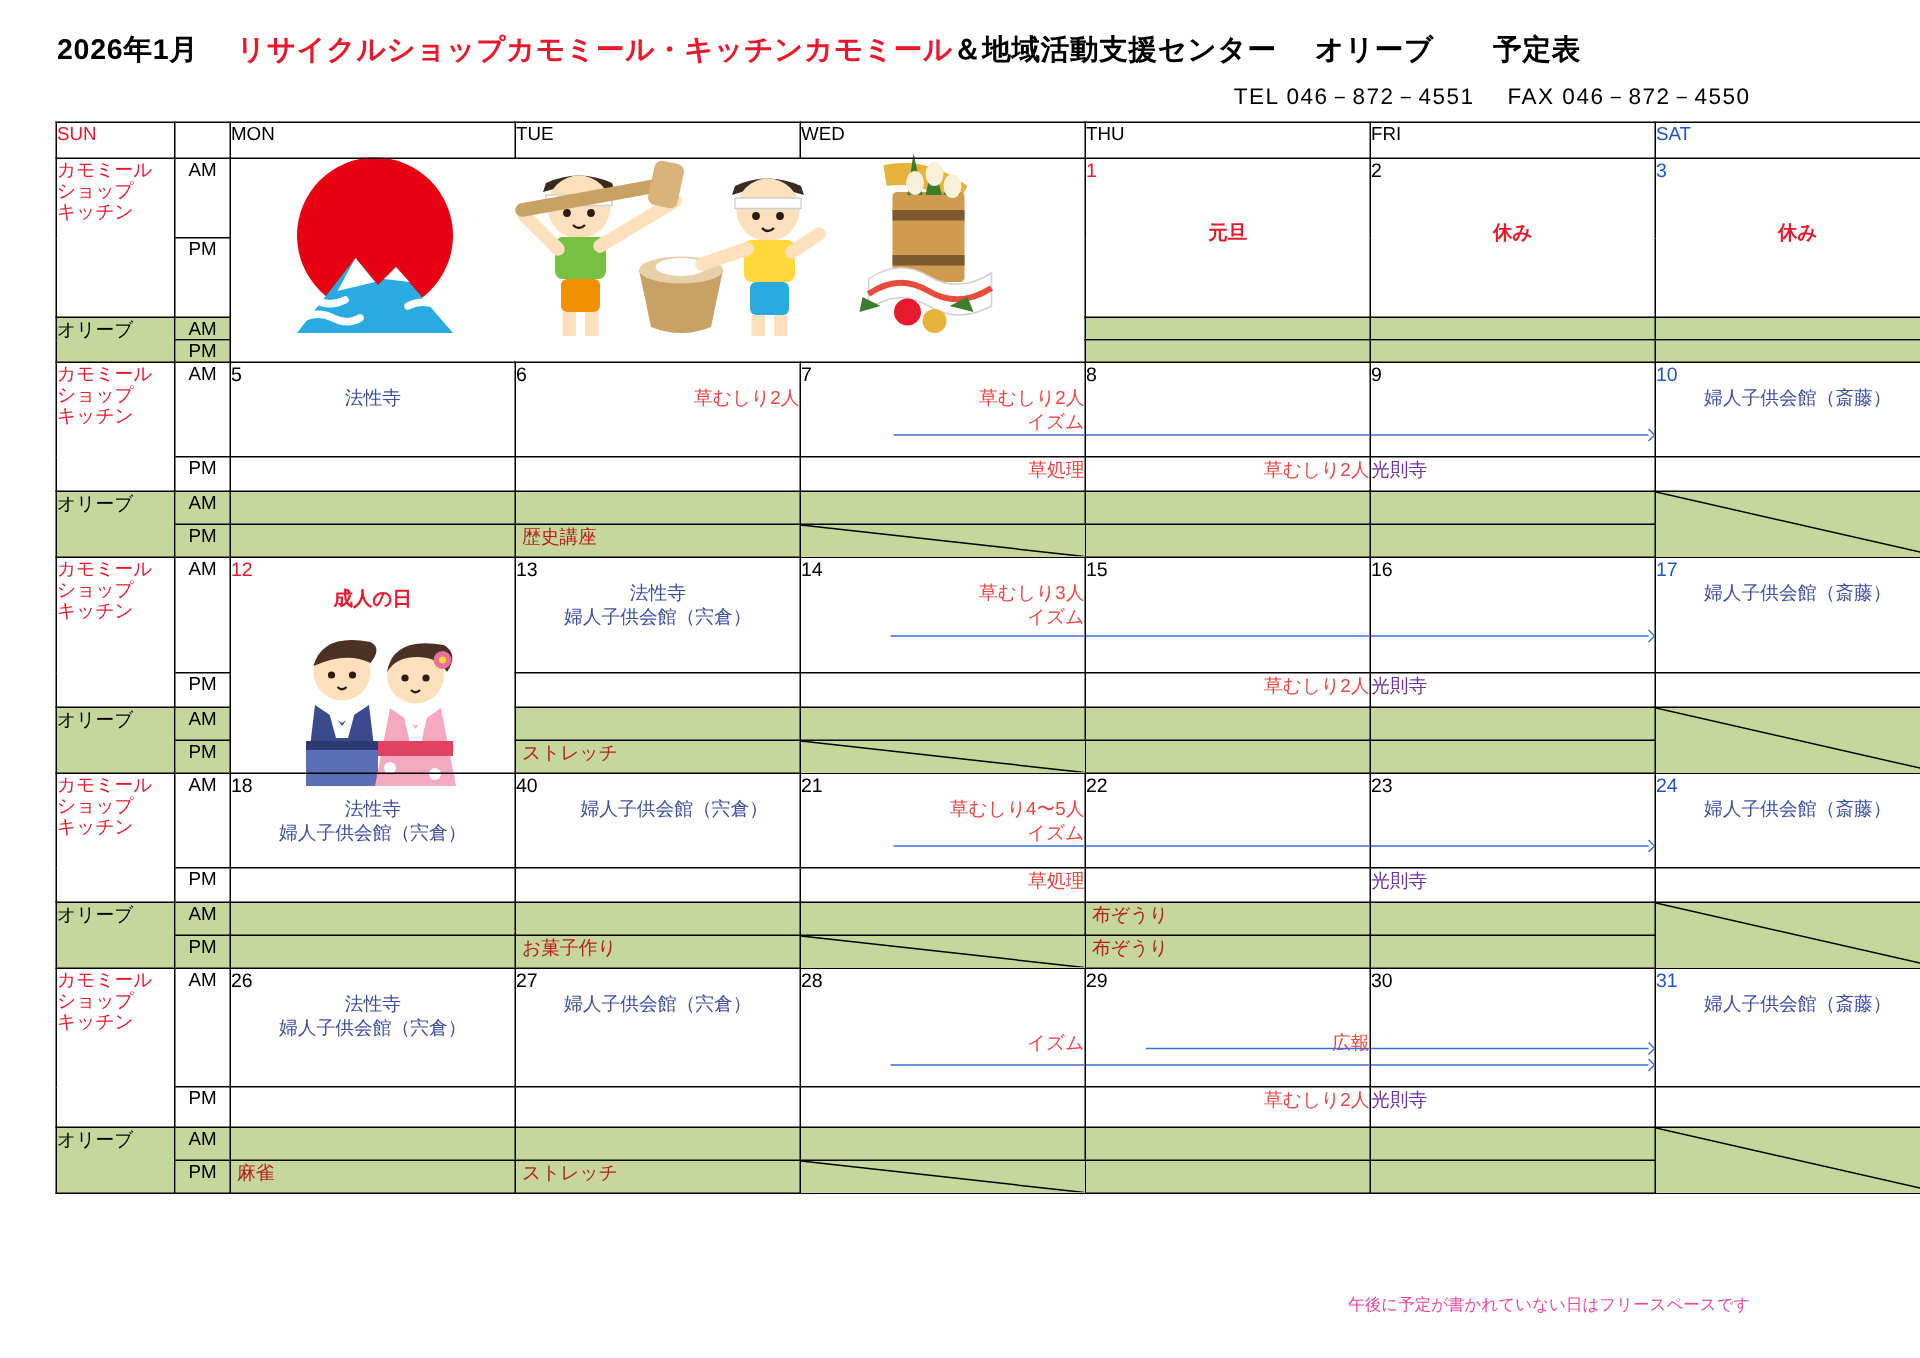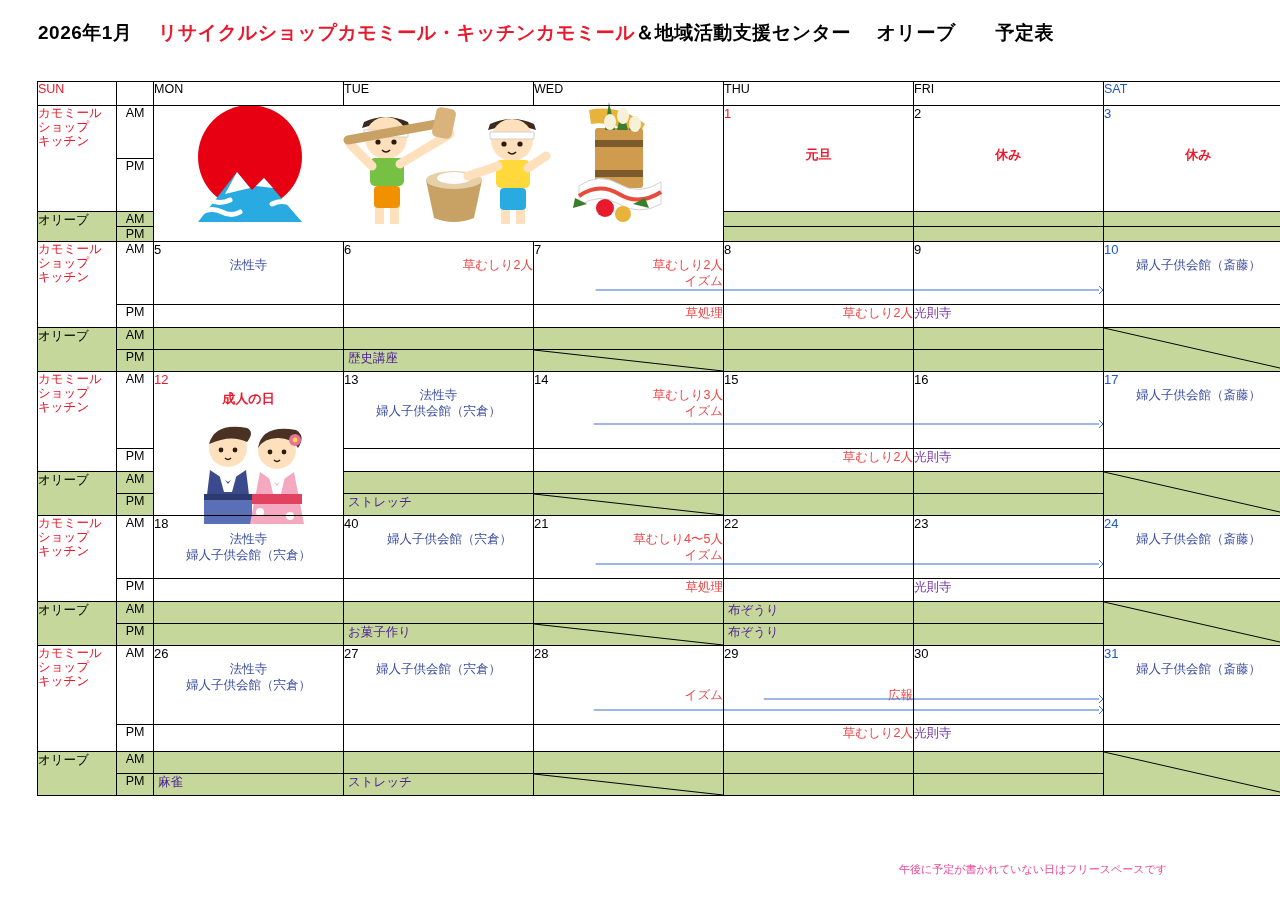--- a/index.html
+++ b/index.html
@@ -69,21 +69,21 @@
 
   
   .daycell{position:relative;padding:2px 0 0 4px;line-height:15px;}
   .dnum{font-size:13px;color:#000;display:block;}
   .dnum.red{color:#e8192c;}
   .dnum.blue{color:#1f57c4;}
   .ev{display:block;font-size:12.5px;line-height:16px;}
   .ev.blue{color:#3b4ea0;text-align:center;}
   .ev.purple{color:#7030a0;}
   .ev.black{color:#ef4444;text-align:right;}
-  .ev.red{color:#4c1d95;font-family:Liberation Serif, serif;}
+  .ev.red{color:#b91c1c;font-family:Liberation Serif, serif;}
   .ev.indent{padding-left:22px;}
   .pm-cell{padding:2px 0 0 4px;}
   .holiday{
     color:#e8192c;text-align:center;font-weight:bold;font-size:13px;
     display:block;margin-top:26px;
   }
   .holiday-small{
     color:#e8192c;text-align:center;font-weight:bold;font-size:13px;
     display:block;margin-top:4px;font-family:Liberation Serif, serif;
   }
@@ -114,20 +114,23 @@
   <div class="title-row">
     <span class="t-black">2026年1月</span>
     <span class="t-sp"></span>
     <span class="t-red">リサイクルショップカモミール</span><span class="t-red">・</span><span class="t-red">キッチンカモミール</span><span class="t-black">＆地域活動支援センター</span>
     <span class="t-sp"></span>
     <span class="t-black">オリーブ</span>
     <span class="t-sp"></span><span class="t-sp"></span>
     <span class="t-black">予定表</span>
   </div>
 
+  <div class="contact">
+    <span>TEL 046－872－4551</span><span class="gap"></span><span>FAX 046－872－4550</span>
+  </div>
 
   <svg class="illo" id="illo-hinode" viewBox="0 0 150 135">
     <circle cx="70" cy="57" r="52" fill="#e60012"></circle>
     <path d="M18 122 L57 72 L72 90 L84 78 L122 122 Z" fill="#29abe2"></path>
     <path d="M45 94 L57 72 L70 88 Z" fill="#ffffff"></path>
     <path d="M76 86 L84 78 L93 88 Z" fill="#ffffff"></path>
     <path d="M10 100 q10 -5 20 0 q10 5 20 0" stroke="#ffffff" stroke-width="5" fill="none" stroke-linecap="round"></path>
     <path d="M22 112 q10 -5 20 0 q10 5 18 0" stroke="#ffffff" stroke-width="5" fill="none" stroke-linecap="round"></path>
     <path d="M92 104 q10 -5 20 0 q8 4 16 0" stroke="#ffffff" stroke-width="5" fill="none" stroke-linecap="round"></path>
   </svg>

